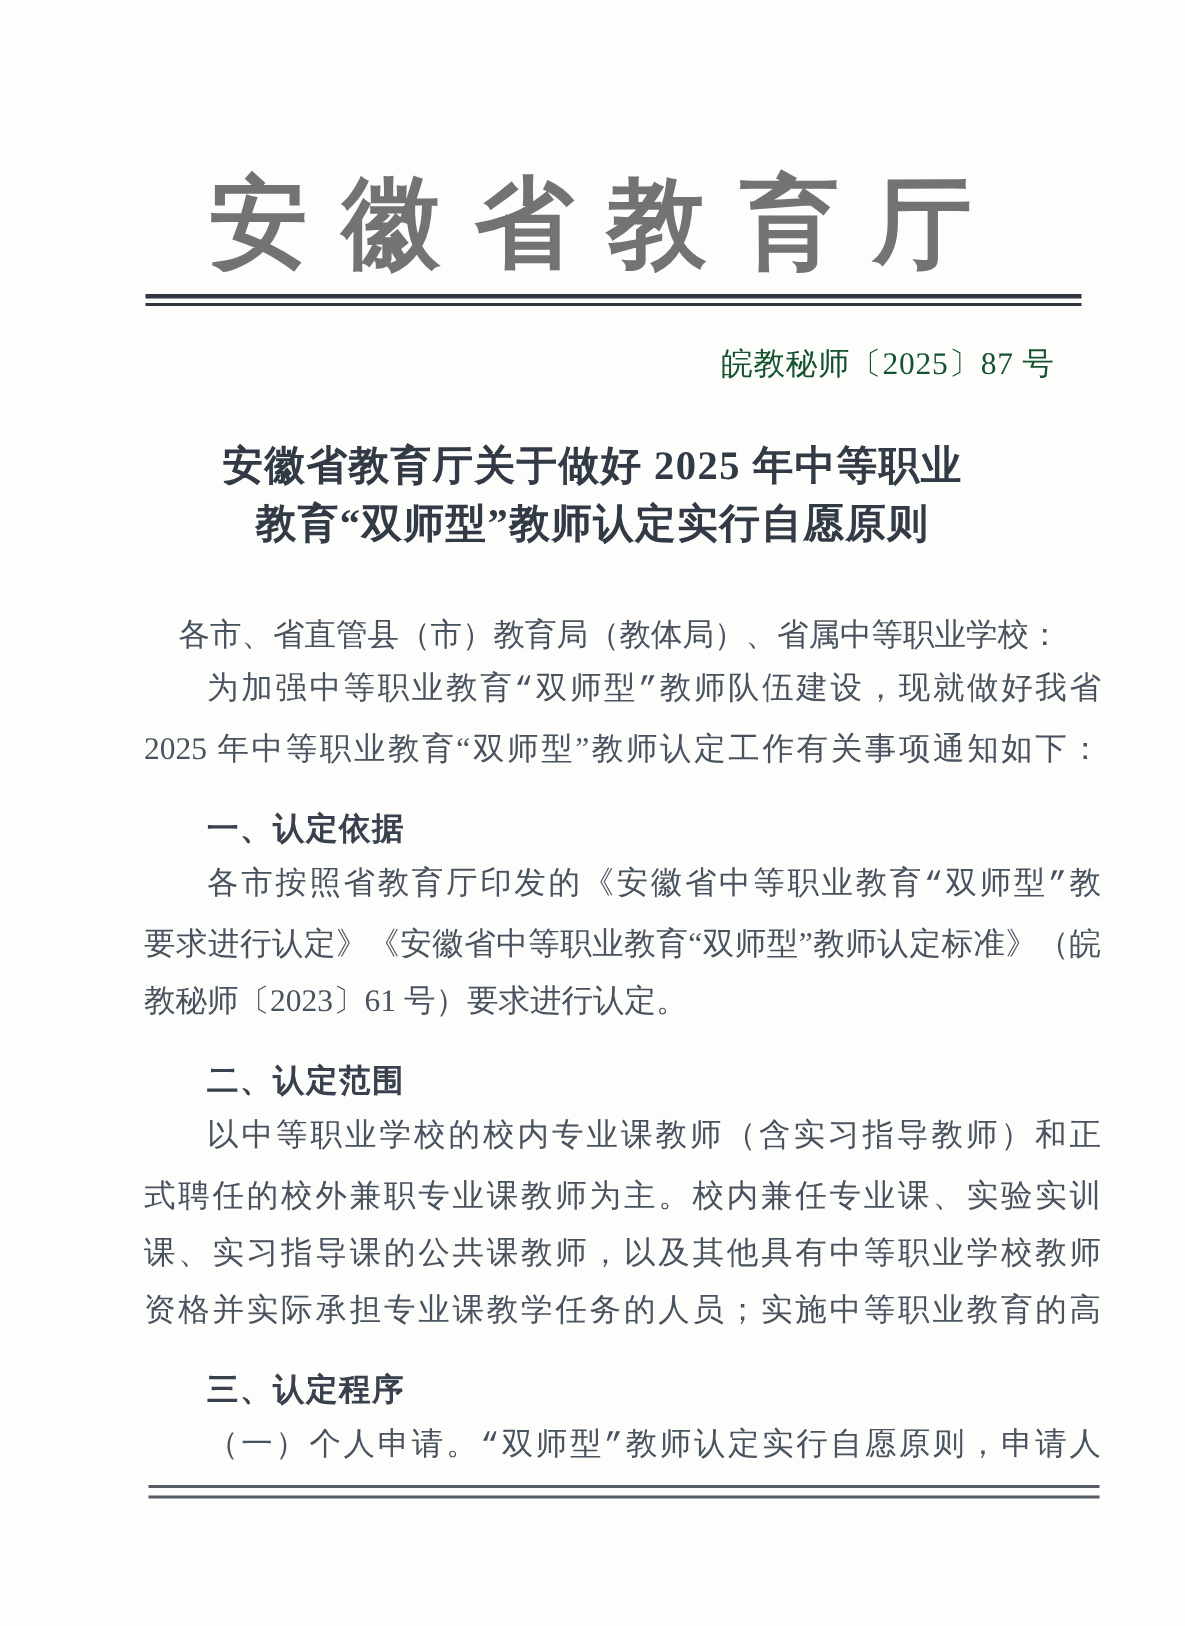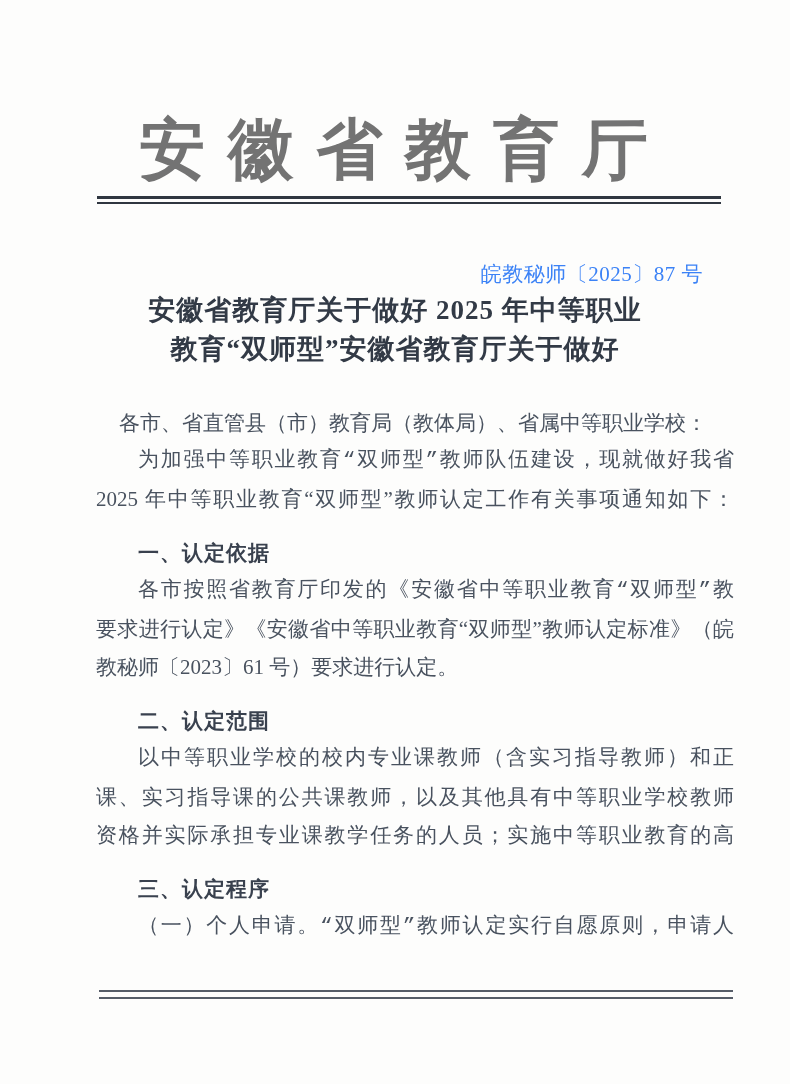--- a/index.html
+++ b/index.html
@@ -32,23 +32,22 @@
     left: 97px; top: 196px; width: 624px;
     height: 3px;
     border-top: 3px solid #2f3640;
     border-bottom: 2px solid #2f3640;
   }
   .docnum {
     position: absolute;
     top: 228px; right: 87px;
     font-size: 21px;
     letter-spacing: 0.5px;
-    color: #3b82f6;
+    color: #14532d;
     white-space: nowrap;
-    margin-top: 32px;
   }
   .title {
     position: absolute;
     top: 291px; left: 0; width: 790px;
     text-align: center;
     font-size: 27px;
     line-height: 39px;
     font-weight: 700;
     letter-spacing: 1px;
     color: #323a46;
@@ -89,33 +88,34 @@
 
 <div class="page">
   <div class="agency">安 徽 省 教 育 厅</div>
 
   <div class="rule-top"></div>
 
   <div class="docnum">皖教秘师〔2025〕87 号</div>
 
   <div class="title">
     <div>安徽省教育厅关于做好 2025 年中等职业</div>
-    <div>教育“双师型”安徽省教育厅关于做好</div>
+    <div>教育“双师型”教师认定实行自愿原则</div>
   </div>
 
   <div class="doc-body">
       <div class="bline ind1">各市、省直管县（市）教育局（教体局）、省属中等职业学校：</div>
       <div class="bline fill ind2">为加强中等职业教育“双师型”教师队伍建设，现就做好我省</div>
       <div class="bline fill">2025 年中等职业教育“双师型”教师认定工作有关事项通知如下：</div>
       <div class="bline bold ind2">一、认定依据</div>
       <div class="bline fill ind2">各市按照省教育厅印发的《安徽省中等职业教育“双师型”教</div>
       <div class="bline fill">要求进行认定》《安徽省中等职业教育“双师型”教师认定标准》（皖</div>
       <div class="bline">教秘师〔2023〕61 号）要求进行认定。</div>
       <div class="bline bold ind2">二、认定范围</div>
       <div class="bline fill ind2">以中等职业学校的校内专业课教师（含实习指导教师）和正</div>
+      <div class="bline fill">式聘任的校外兼职专业课教师为主。校内兼任专业课、实验实训</div>
       <div class="bline fill">课、实习指导课的公共课教师，以及其他具有中等职业学校教师</div>
       <div class="bline fill">资格并实际承担专业课教学任务的人员；实施中等职业教育的高</div>
       <div class="bline bold ind2">三、认定程序</div>
       <div class="bline fill ind2">（一）个人申请。“双师型”教师认定实行自愿原则，申请人</div>
     </div>
 
   <div class="rule-bottom"></div>
 </div>
 
 </body></html>

